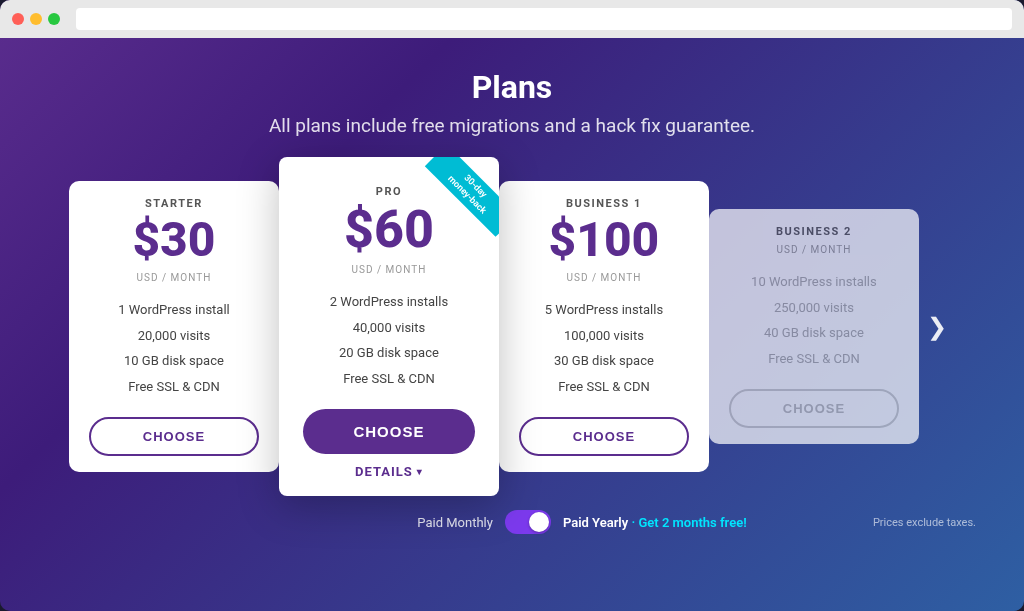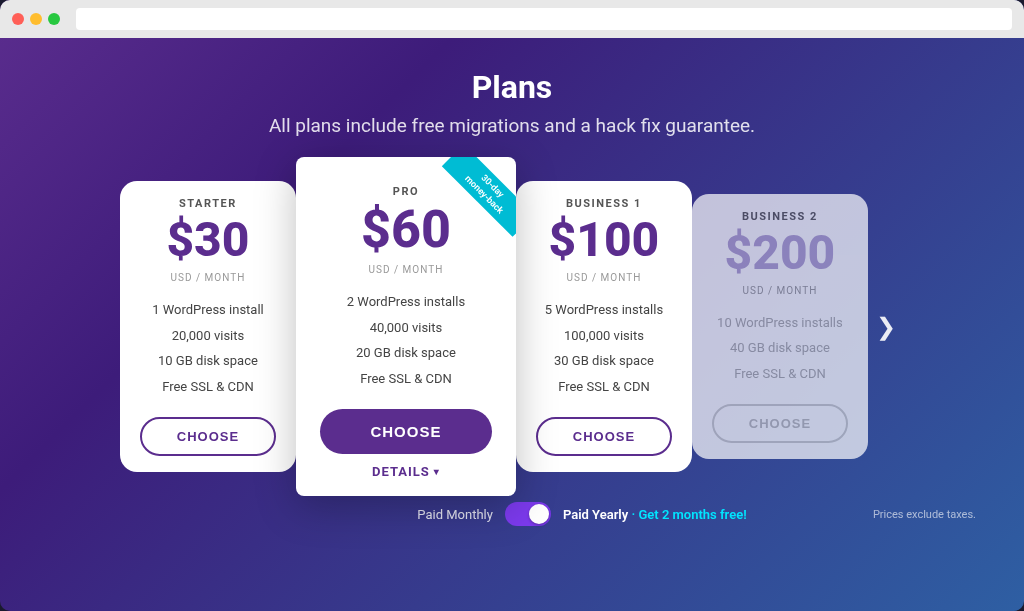--- a/index.html
+++ b/index.html
@@ -62,23 +62,23 @@
       display: flex;
       align-items: center;
       gap: 0;
       justify-content: center;
       width: 100%;
       position: relative;
     }
 
     .plan-card {
       background: white;
-      border-radius: 17px;
+      border-radius: 10px;
       padding: 16px 20px;
-      width: 176px;
+      width: 210px;
       text-align: center;
       position: relative;
       overflow: hidden;
     }
 
     .plan-card.featured {
       width: 220px;
       padding: 28px 24px 16px;
       z-index: 10;
       box-shadow: 0 10px 40px rgba(0,0,0,0.25);
@@ -224,21 +224,21 @@
       align-items: center;
       justify-content: space-between;
       padding: 16px 40px 0;
       width: 100%;
     }
 
     .billing-toggle {
       display: flex;
       align-items: center;
       gap: 12px;
-      margin: 0 auto;
+      margin: 8px auto;
     }
 
     .billing-label {
       color: rgba(255,255,255,0.85);
       font-size: 13px;
     }
 
     .billing-label.active {
       color: white;
       font-weight: 600;
@@ -333,24 +333,24 @@
           <li>5 WordPress installs</li>
           <li>100,000 visits</li>
           <li>30 GB disk space</li>
           <li>Free SSL &amp; CDN</li>
         </ul>
         <button class="choose-btn">CHOOSE</button>
       </div>
 
       <div class="plan-card faded">
         <div class="plan-name">BUSINESS 2</div>
-        <div class="plan-price">$200</div>
         <div class="plan-period">USD / MONTH</div>
         <ul class="plan-features">
           <li>10 WordPress installs</li>
+          <li>250,000 visits</li>
           <li>40 GB disk space</li>
           <li>Free SSL &amp; CDN</li>
         </ul>
         <button class="choose-btn">CHOOSE</button>
       </div>
 
       <div class="arrow-right">❯</div>
     </div>
 
     <div class="footer-bar">

